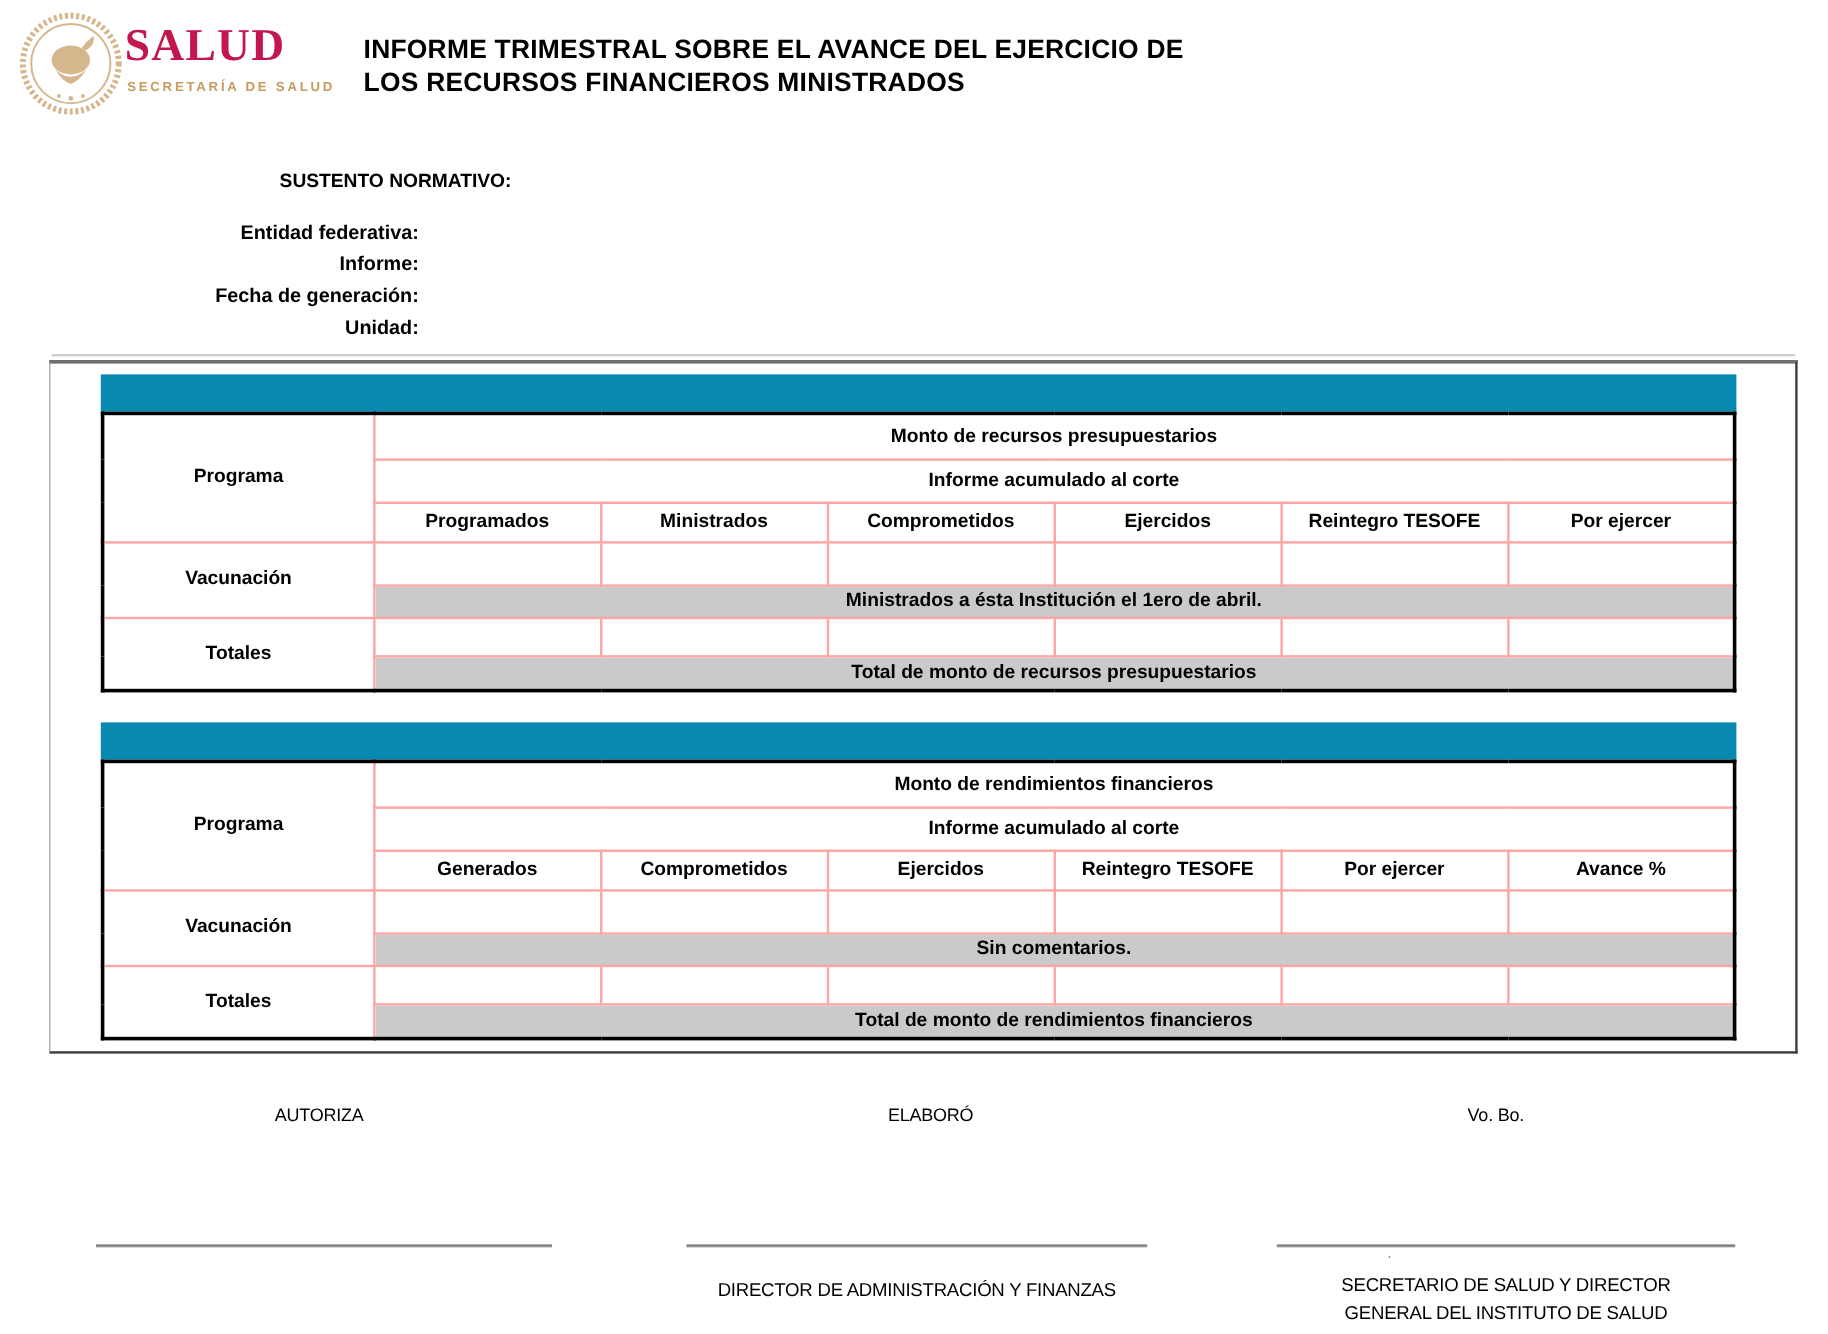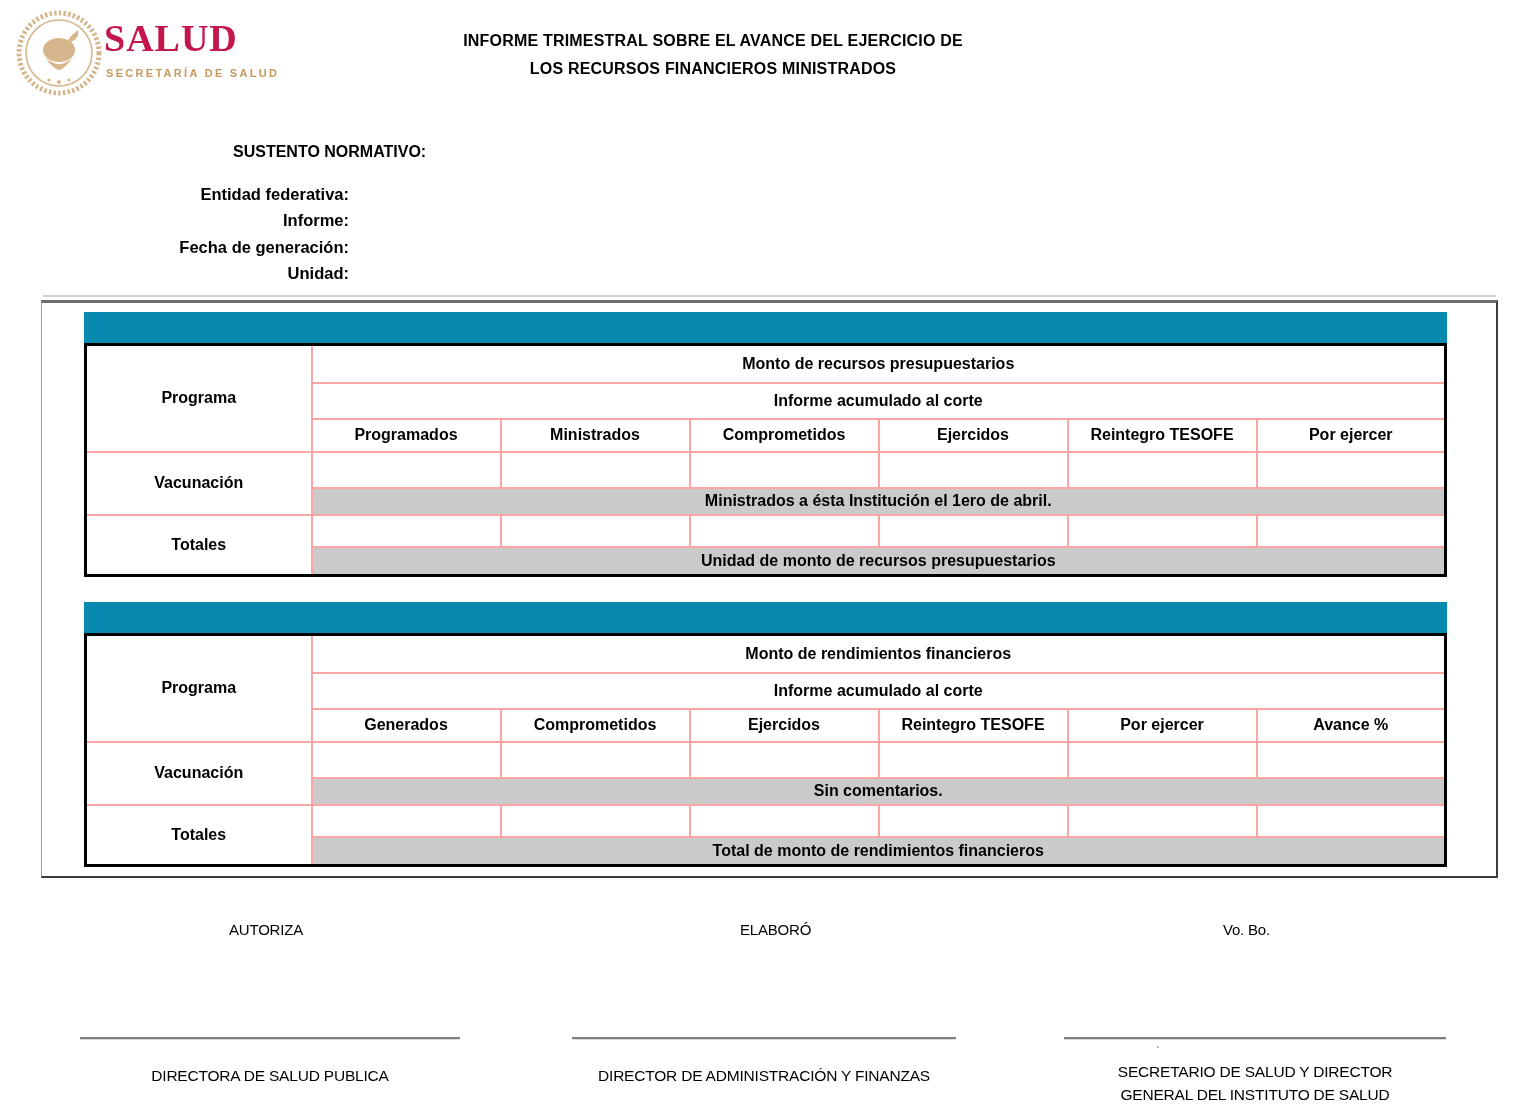--- a/index.html
+++ b/index.html
@@ -6,22 +6,22 @@
   html,body { background:#ffffff; }
   body { font-family:"Liberation Sans", sans-serif; color:#000; }
   .page { position:relative; width:1523px; height:1112px; background:#fff; overflow:hidden; }
 
   
   .seal { position:absolute; left:16px; top:10px; width:86px; height:86px; }
   .brand { position:absolute; left:104px; top:16px; font-family:"Liberation Serif", serif;
            font-weight:bold; font-size:38px; letter-spacing:1px; color:var(--crimson); }
   .brand-sub { position:absolute; left:106px; top:67px; font-size:11px; font-weight:bold;
                letter-spacing:2.3px; color:var(--gold); }
-  .doc-title { position:absolute; left:303px; top:27px; width:820px; font-size:16px;
-               font-weight:bold; line-height:28px; letter-spacing:0.2px;text-align:center; }
+  .doc-title { position:absolute; left:303px; top:27px; width:820px; font-size:22px;
+               font-weight:bold; line-height:28px; letter-spacing:0.2px; }
 
   
   .sustento { position:absolute; left:233px; top:143px; font-size:16px; font-weight:bold; }
   .meta-fields { position:absolute; left:0; top:181px; width:349px; text-align:right; }
   .meta-fields div { font-size:16.5px; font-weight:bold; line-height:26.4px;margin-left:24px; }
 
   
   .frame-topline { position:absolute; left:43px; top:295px; width:1453px; height:0;
                    border-top:2px solid #cfcfcf; }
   .frame { position:absolute; left:41px; top:300px; width:1457px; height:578px;
@@ -128,21 +128,21 @@
       <tr class="r-data2">
         <td class="rowlabel" rowspan="2">Totales</td>
         <td class="cell"></td>
         <td class="cell"></td>
         <td class="cell"></td>
         <td class="cell"></td>
         <td class="cell"></td>
         <td class="cell"></td>
       </tr>
       <tr class="r-note2">
-        <td class="note" colspan="6">Unidad de monto de recursos presupuestarios</td>
+        <td class="note" colspan="6">Total de monto de recursos presupuestarios</td>
       </tr>
     </tbody>
       </table>
   </div>
 
   <div class="tableblock" style="top:602px;">
     <div class="accent-band"></div>
     <table class="grid">
       <colgroup>
           <col class="c-prog">
@@ -200,18 +200,17 @@
   <div class="sig-role" style="left:229px; top:921px;">AUTORIZA</div>
   <div class="sig-role" style="left:716px; top:921px;margin-left:24px;">ELABORÓ</div>
   <div class="sig-role" style="left:1223px; top:921px;">Vo. Bo.</div>
 
   <div class="sig-line" style="left:80px;  width:380px;"></div>
   <div class="sig-line" style="left:572px; width:384px;"></div>
   <div class="sig-line" style="left:1064px; width:382px;"></div>
 
   <div class="stray-dot">.</div>
 
-  <div class="sig-title" style="left:90px;  top:1064px; width:360px;">DIRECTORA DE SALUD PUBLICA</div>
   <div class="sig-title" style="left:552px; top:1064px; width:424px;">DIRECTOR DE ADMINISTRACIÓN Y FINANZAS</div>
   <div class="sig-title" style="left:1044px; top:1060px; width:422px;">SECRETARIO DE SALUD Y DIRECTOR
 GENERAL DEL INSTITUTO DE SALUD</div>
 
 </div>
 
 </body></html>

